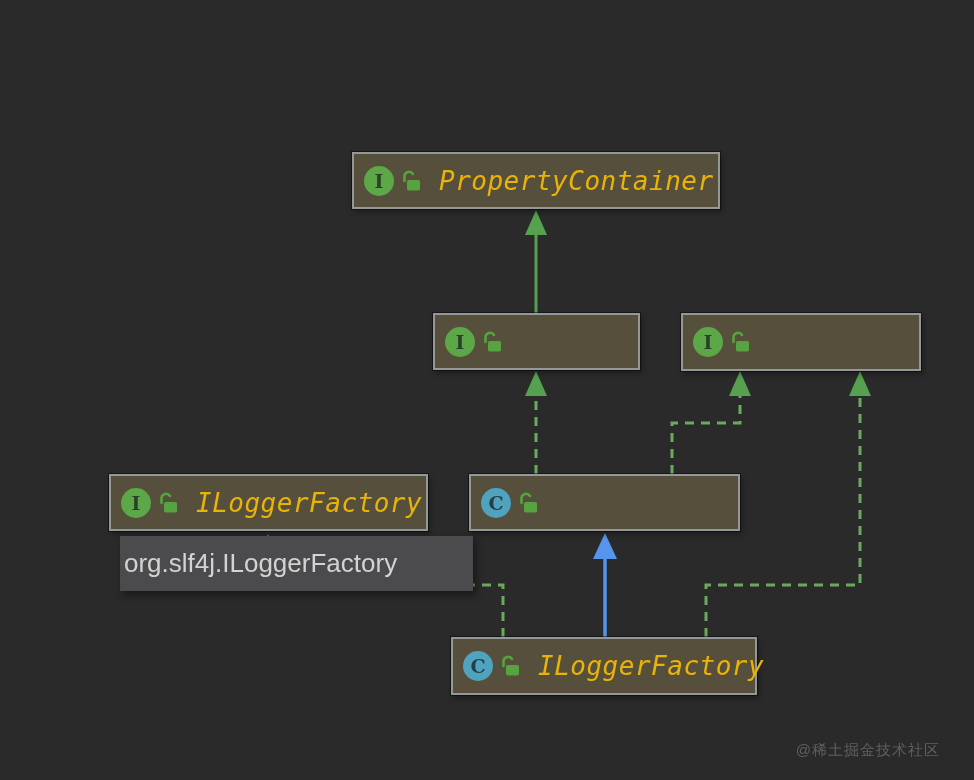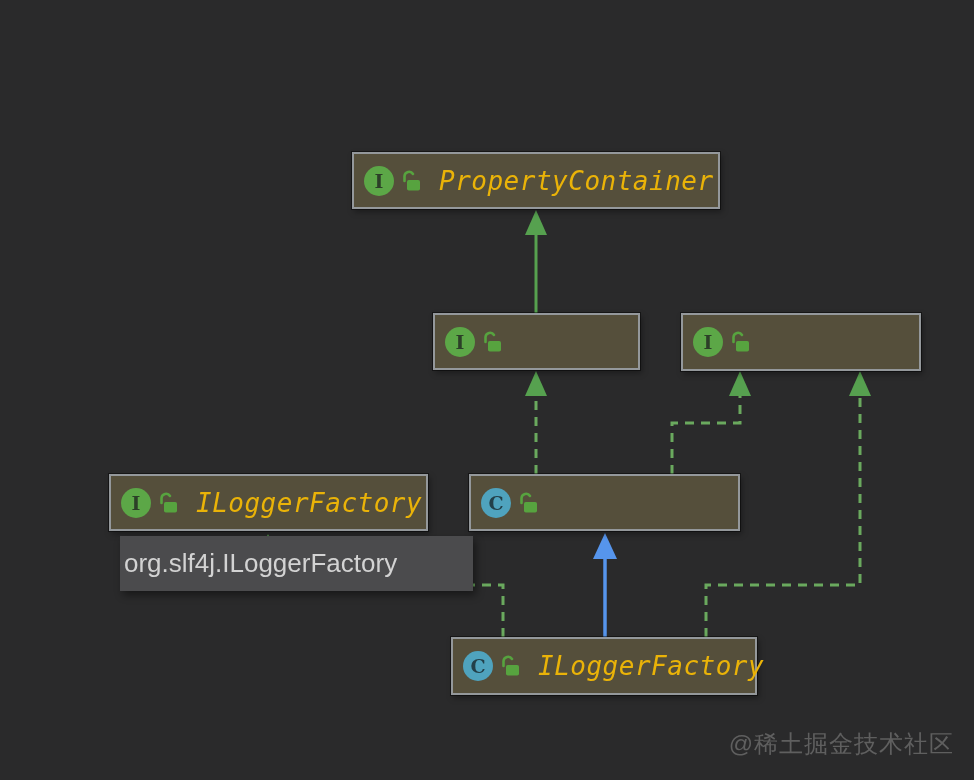--- a/index.html
+++ b/index.html
@@ -78,24 +78,24 @@
   }
   .tooltip span {
     font-family: "Liberation Sans", sans-serif;
     font-size: 26px;
     color: #d3d3d3;
     white-space: nowrap;
   }
   .watermark {
     position: absolute;
     z-index: 4;
-    right: 20px;
+    right: 34px;
     bottom: 20px;
     font-family: "Liberation Sans", sans-serif;
-    font-size: 24px;
+    font-size: 15px;
     color: #5f5f5f;
     letter-spacing: 1px;
   }
 </style>
 </head>
 <body>
 
 <div class="stage">
 
   <svg class="edges" width="974" height="780" viewBox="0 0 974 780">

